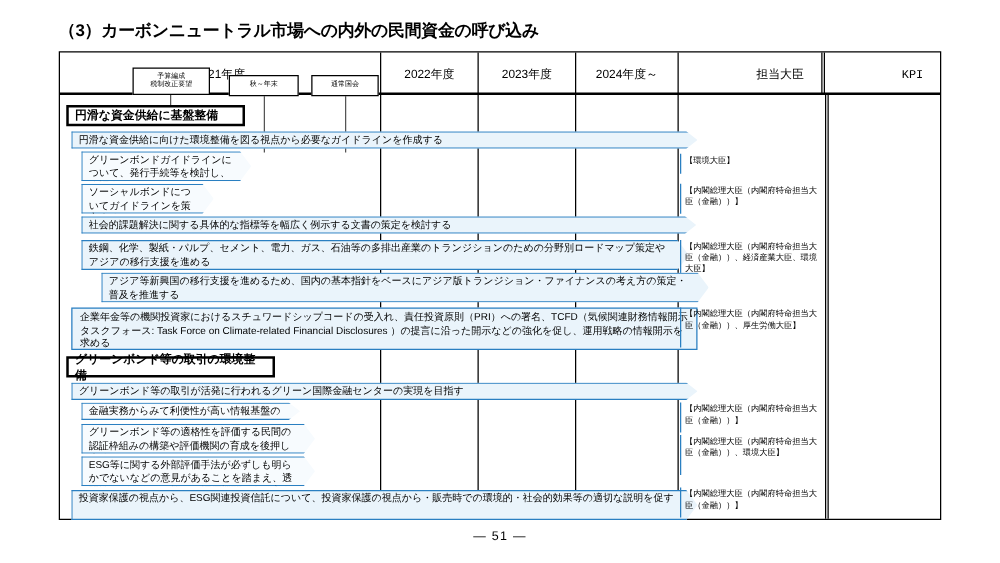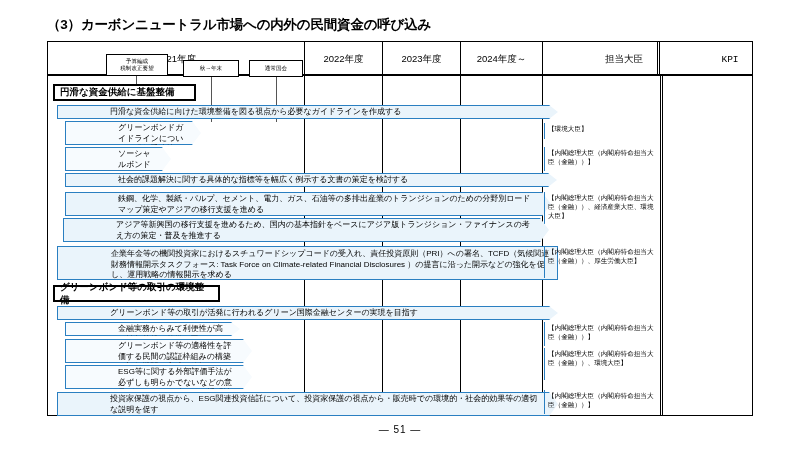--- a/index.html
+++ b/index.html
@@ -93,21 +93,21 @@
       #eaf4fb;
     padding-right:13px;
   }
   .bar.arrow.level2{
     background:
       linear-gradient(#2a7fc1,#2a7fc1) left/1px 100% no-repeat,
       linear-gradient(#2a7fc1,#2a7fc1) top/100% 1px no-repeat,
       linear-gradient(#2a7fc1,#2a7fc1) bottom/100% 1px no-repeat,
       #f7fbfe;
   }
-  .bar .txt{display:block;margin-left:47px;}
+  .bar .txt{display:block;}
 
   
   .min{
     position:absolute;
     font-size:6.6px;line-height:1.38;
     box-sizing:border-box;
     padding:1px 2px 1px 3px;
     border-left:1px solid #2a7fc1;
     z-index:3;
   }
@@ -196,21 +196,21 @@
       <span class="txt">社会的課題解決に関する具体的な指標等を幅広く例示する文書の策定を検討する</span>
     </div>
 
     <div class="bar arrow" style="left:17px;top:150px;width:486px;height:24px;">
       <span class="txt">鉄鋼、化学、製紙・パルプ、セメント、電力、ガス、石油等の多排出産業のトランジションのための分野別ロードマップ策定やアジアの移行支援を進める</span>
     </div>
     <div class="min" style="left:496px;top:150px;width:115px;height:32px;">
       <span>【内閣総理大臣（内閣府特命担当大臣（金融））、経済産業大臣、環境大臣】</span>
     </div>
 
-    <div class="bar arrow" style="left:15px;top:176px;width:486px;height:24px;">
+    <div class="bar arrow" style="left:33px;top:176px;width:486px;height:24px;">
       <span class="txt">アジア等新興国の移行支援を進めるため、国内の基本指針をベースにアジア版トランジション・ファイナンスの考え方の策定・普及を推進する</span>
     </div>
 
     <div class="bar" style="left:9px;top:204px;width:501px;height:34px;">
       <span class="txt">企業年金等の機関投資家におけるスチュワードシップコードの受入れ、責任投資原則（PRI）への署名、TCFD（気候関連財務情報開示タスクフォース: Task Force on Climate-related Financial Disclosures ）の提言に沿った開示などの強化を促し、運用戦略の情報開示を求める</span>
     </div>
     <div class="min" style="left:496px;top:204px;width:115px;height:32px;">
       <span>【内閣総理大臣（内閣府特命担当大臣（金融））、厚生労働大臣】</span>
     </div>
 

